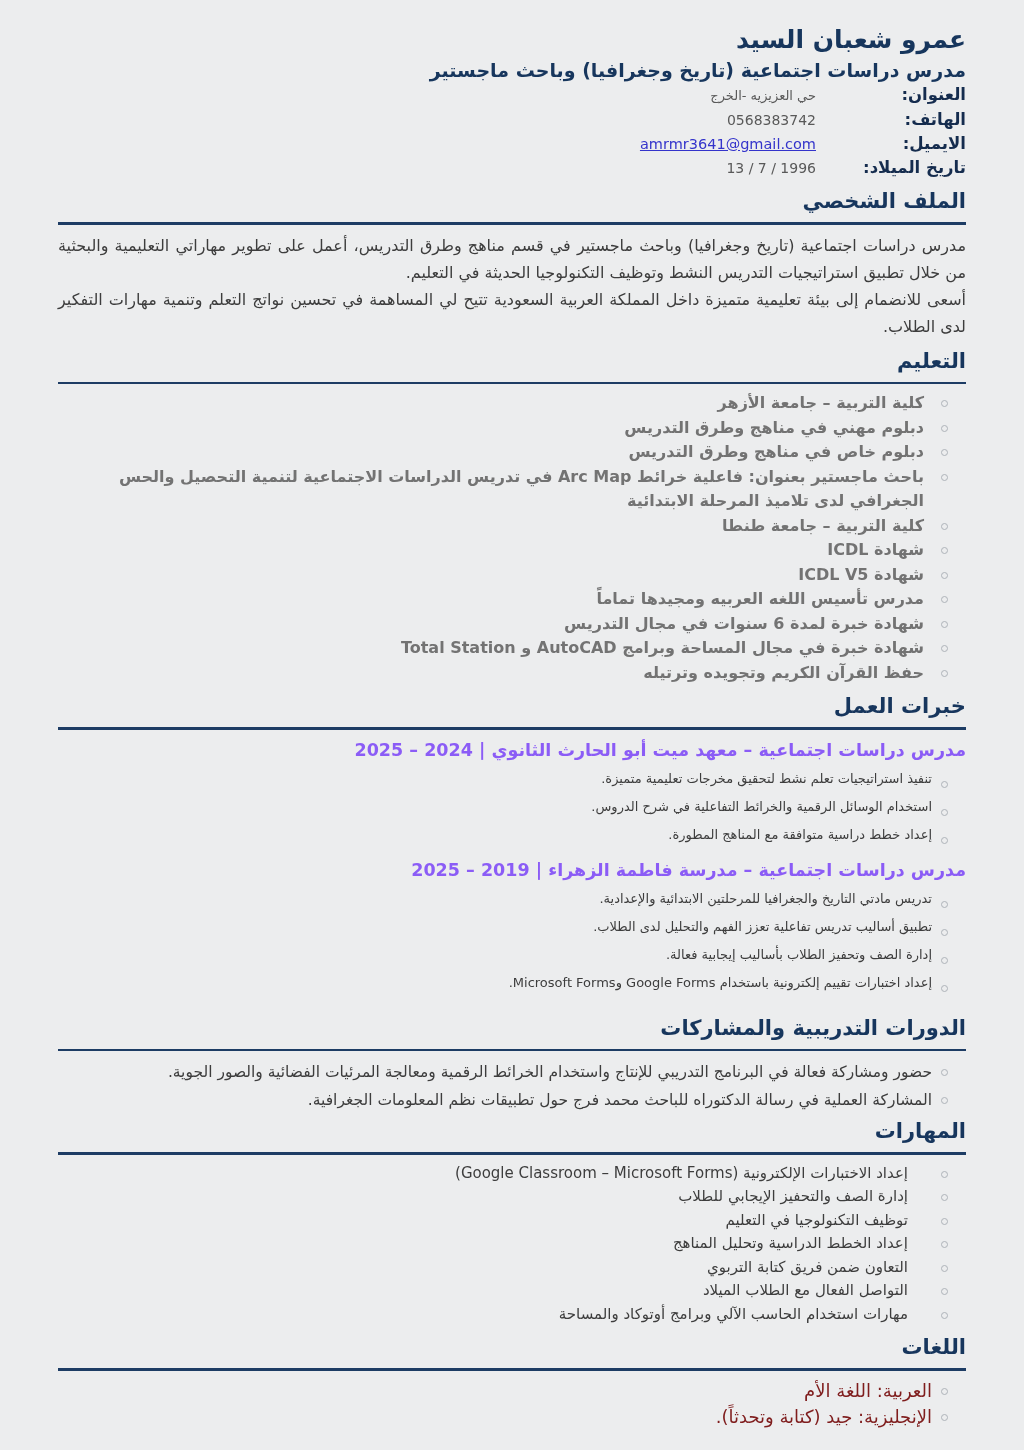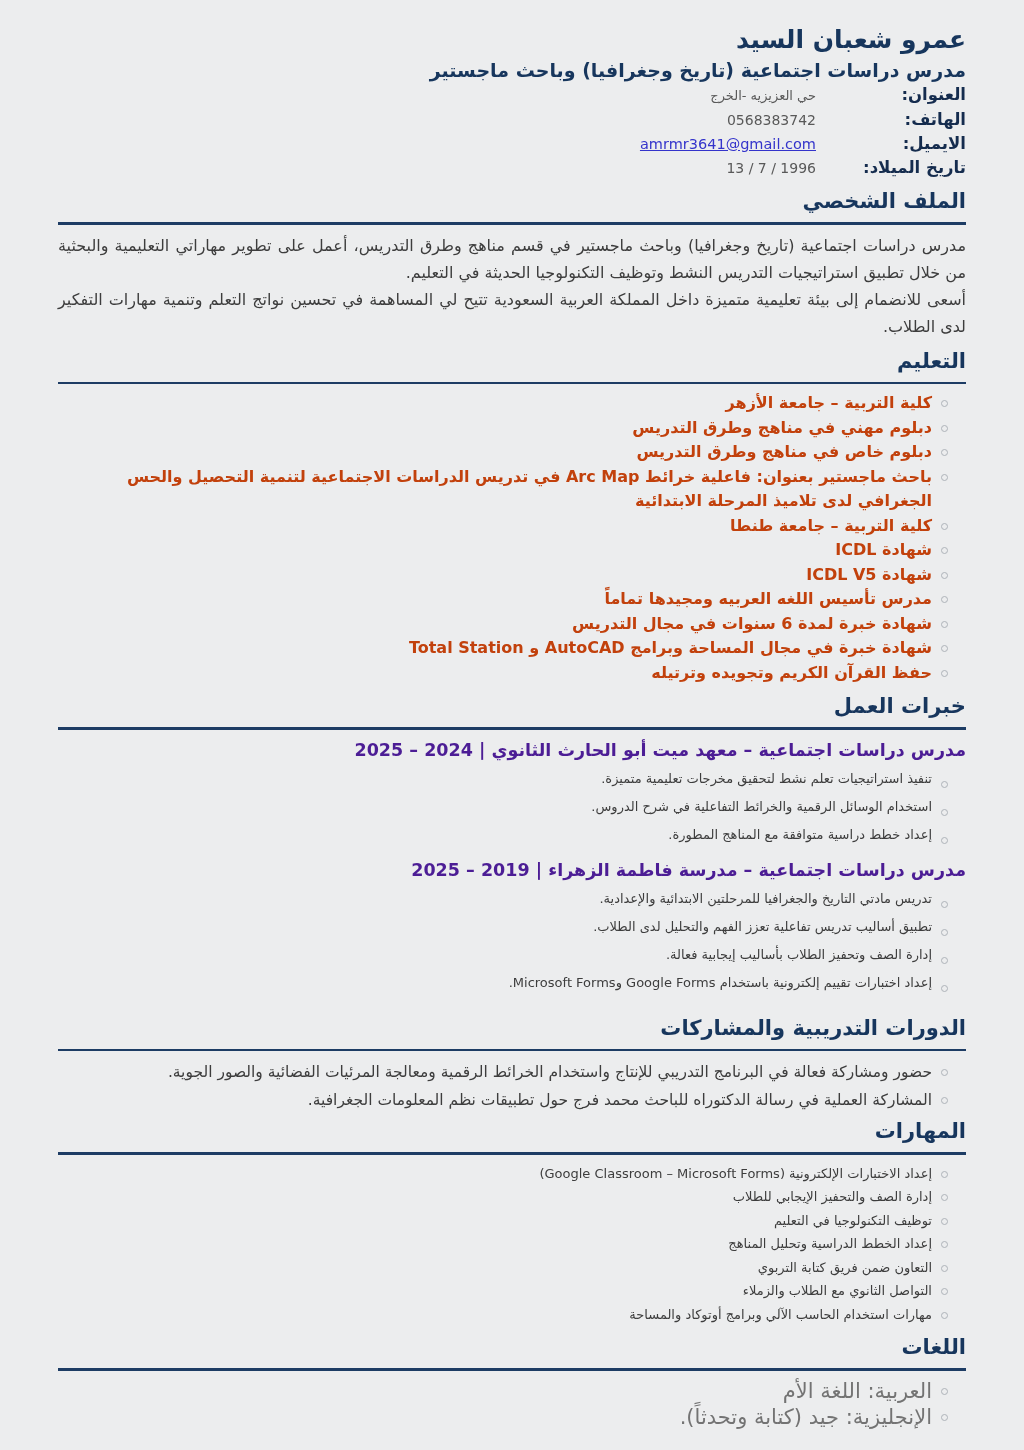--- a/index.html
+++ b/index.html
@@ -31,37 +31,37 @@
   .section-rule{height:2.5px;background:#1d3c64;border:none;margin:7px 0 7px;}
 
   .paragraphs p{margin:0;font-size:16px;line-height:27px;text-align:justify;color:#3d3d3d;}
 
   
   .blist{padding-right:18px;}
   .bullet-item{display:flex;align-items:flex-start;}
   .bullet-dot{flex:0 0 auto;width:5px;height:5px;border:1.5px solid #aeb3b9;border-radius:50%;background:transparent;margin-left:9px;}
   .bullet-text{flex:1 1 auto;}
 
-  .edu-list .bullet-item{font-size:16px;font-weight:700;color:#c2410c;line-height:24.5px;}
+  .edu-list .bullet-item{font-size:16px;font-weight:700;color:#737373;line-height:24.5px;gap:8px;}
   .edu-list .bullet-dot{margin-top:9px;}
 
   .duty-list .bullet-item{font-size:13px;color:#3d3d3d;line-height:28px;align-items:center;}
   .duty-list .bullet-dot{margin-top:11px;}
 
   .course-list .bullet-item{font-size:15.5px;color:#3d3d3d;line-height:28px;}
   .course-list .bullet-dot{margin-top:11px;}
 
-  .skill-list .bullet-item{font-size:13px;color:#3d3d3d;line-height:23.5px;}
+  .skill-list .bullet-item{font-size:15px;color:#3d3d3d;line-height:23.5px;gap:24px;}
   .skill-list .bullet-dot{margin-top:9px;}
 
-  .lang-list .bullet-item{font-size:21px;color:#737373;line-height:26px;text-align:right;}
+  .lang-list .bullet-item{font-size:18px;color:#7f1d1d;line-height:26px;text-align:right;}
   .lang-list .bullet-dot{margin-top:10px;}
 
   
-  .job-title{font-size:17.5px;font-weight:700;color:#4c1d95;line-height:26px;margin-top:6px;}
+  .job-title{font-size:17.5px;font-weight:700;color:#8b5cf6;line-height:26px;margin-top:6px;}
   .job-title.second{margin-top:8px;}
   .job .duty-list{margin-top:2px;}
 </style>
 </head>
 <body>
 
 <div class="page">
 
   <div class="header">
     <div class="name">عمرو شعبان السيد</div>
@@ -253,21 +253,21 @@
           <span class="bullet-text">إعداد الخطط الدراسية وتحليل المناهج</span>
         </div>
 
         <div class="bullet-item">
           <span class="bullet-dot"></span>
           <span class="bullet-text">التعاون ضمن فريق كتابة التربوي</span>
         </div>
 
         <div class="bullet-item">
           <span class="bullet-dot"></span>
-          <span class="bullet-text">التواصل الثانوي مع الطلاب والزملاء</span>
+          <span class="bullet-text">التواصل الفعال مع الطلاب الميلاد</span>
         </div>
 
         <div class="bullet-item">
           <span class="bullet-dot"></span>
           <span class="bullet-text">مهارات استخدام الحاسب الآلي وبرامج أوتوكاد والمساحة</span>
         </div>
       </div>
   </div>
 
   <div class="section languages">

